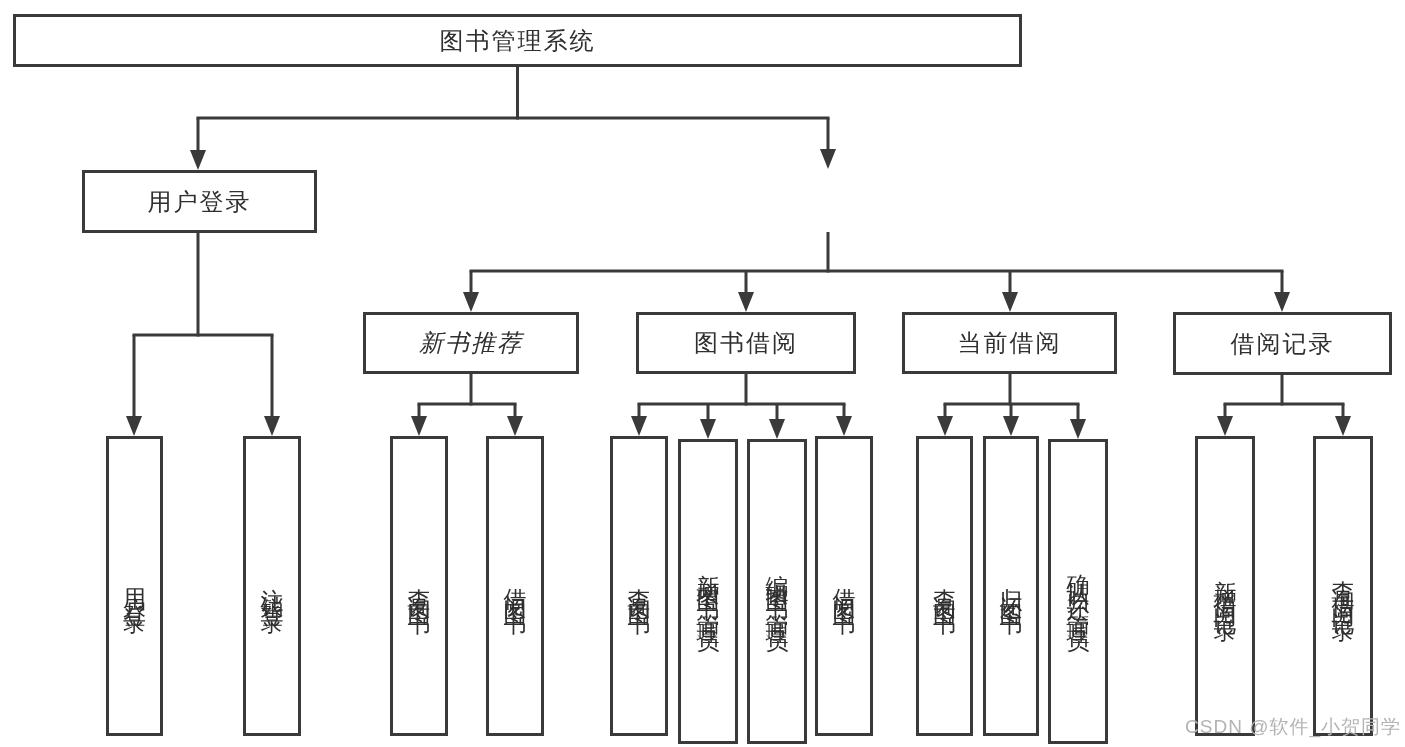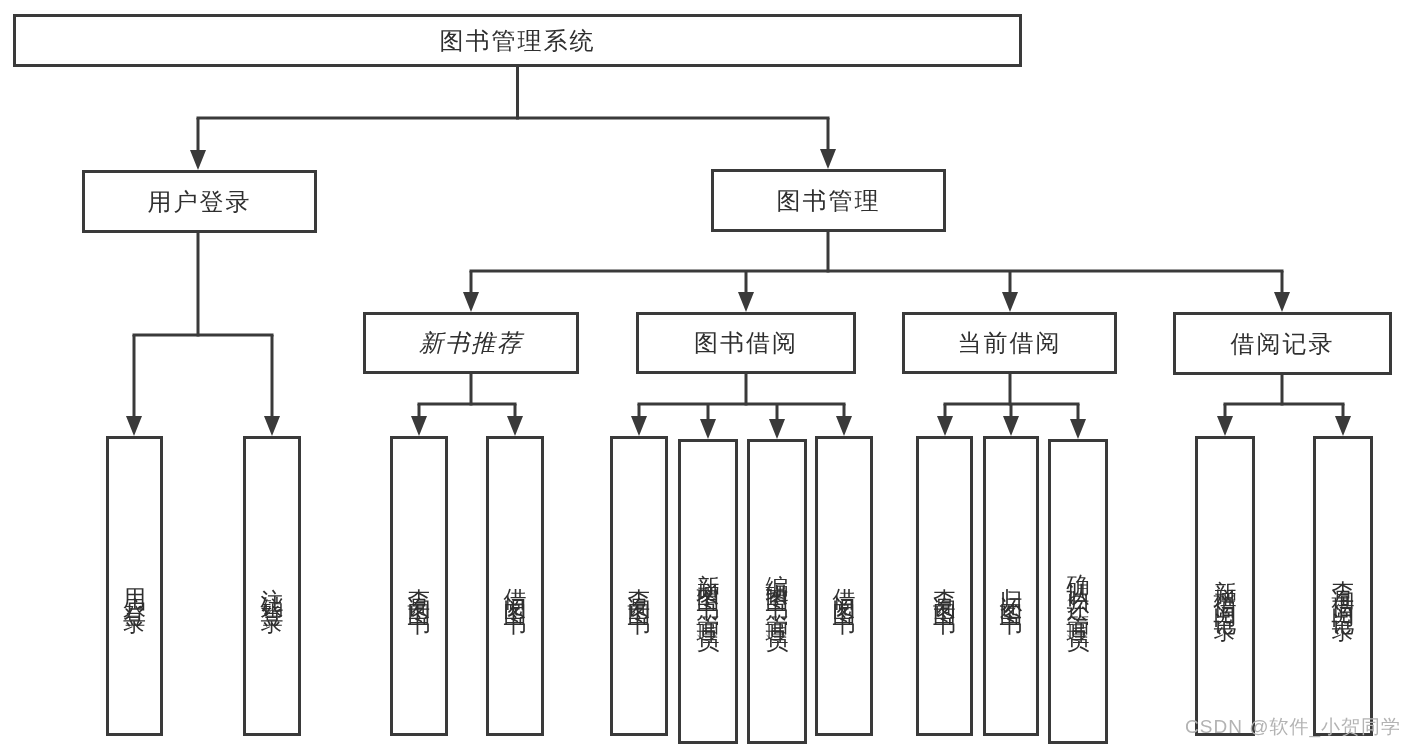--- a/index.html
+++ b/index.html
@@ -115,21 +115,20 @@
       <line x1="1225" y1="404" x2="1225" y2="421"></line>
       <polygon points="1217,416 1233,416 1225,436" stroke="none"></polygon>
       <line x1="1343" y1="404" x2="1343" y2="421"></line>
       <polygon points="1335,416 1351,416 1343,436" stroke="none"></polygon>
     </g>
   </svg>
 
   <div class="box hbox" style="left:13px; top:14px; width:1009px; height:53px;">图书管理系统</div>
 
   <div class="box hbox" style="left:82px; top:170px; width:235px; height:63px;">用户登录</div>
-  <div class="box hbox" style="left:711px; top:169px; width:235px; height:63px;">图书管理</div>
 
   <div class="box hbox" style="left:363px; top:312px; width:216px; height:62px;font-style:italic;">新书推荐</div>
   <div class="box hbox" style="left:902px; top:312px; width:215px; height:62px;">当前借阅</div>
   <div class="box hbox" style="left:636px; top:312px; width:220px; height:62px;">图书借阅</div>
   <div class="box hbox" style="left:1173px; top:312px; width:219px; height:63px;">借阅记录</div>
 
   <div class="box vbox" style="left:106px; top:436px; width:57px; height:300px;">用户登录</div>
   <div class="box vbox" style="left:243px; top:436px; width:58px; height:300px;">注销登录</div>
 
   <div class="box vbox" style="left:390px; top:436px; width:58px; height:300px;">查询图书</div>

